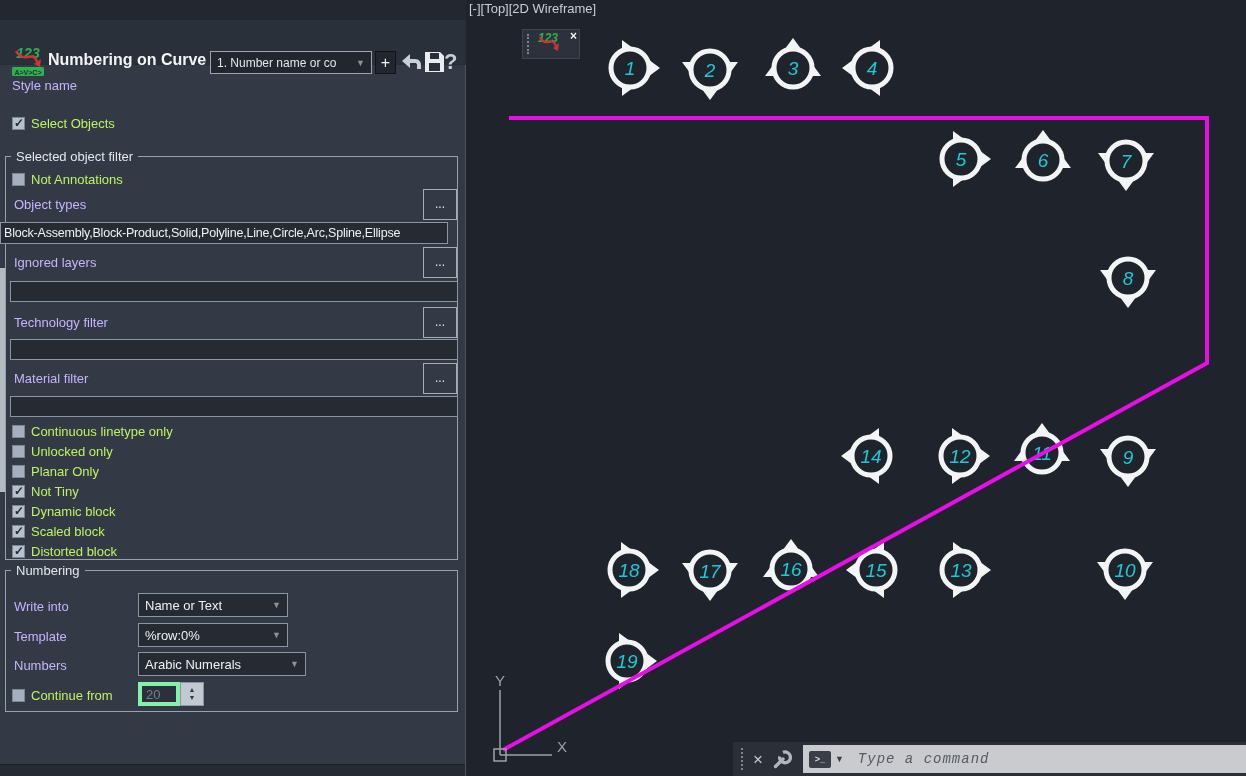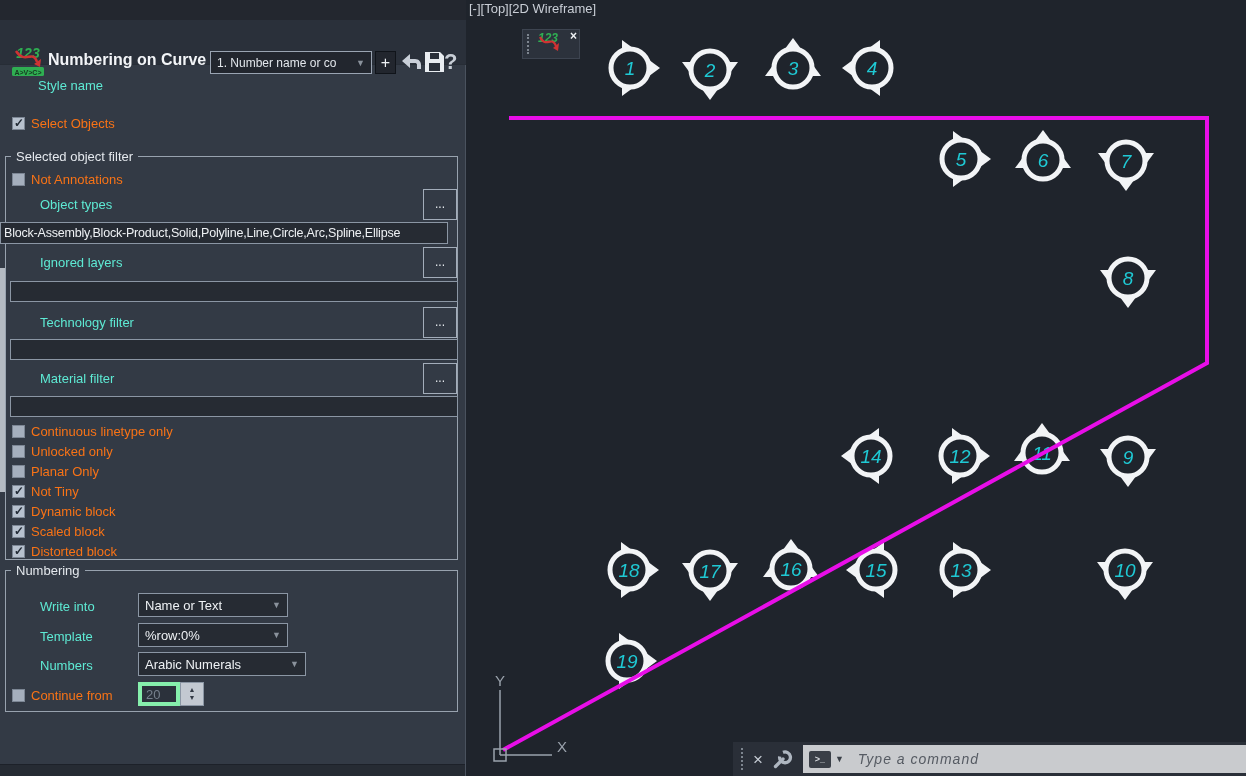--- a/index.html
+++ b/index.html
@@ -17,33 +17,33 @@
   .logo { position:absolute; left:10px; top:25px; width:36px; height:34px; }
   .preset { position:absolute; left:210px; top:31px; width:162px; height:23px;
             background:#22262e; border:1px solid #9aa4b2; color:#e2e6eb; font-size:12px;
             display:flex; align-items:center; padding:0 6px; white-space:nowrap; overflow:hidden; }
   .preset .caret { margin-left:auto; color:#8a929c; font-size:9px; }
   .btn-plus { position:absolute; left:375px; top:31px; width:21px; height:23px; background:#22262e;
               border:1px solid #10141a; color:#eef1f4; font-size:16px; text-align:center; line-height:21px; }
   .hdr-ico { position:absolute; top:30px; width:24px; height:24px; }
   .help { position:absolute; left:444px; top:29px; color:#c8ced6; font-size:22px; font-weight:bold; }
 
-  .row-label { position:absolute; font-size:13px; color:#5eead4;margin-left:26px; }
+  .row-label { position:absolute; font-size:13px; color:#c4b5fd; }
   .field { position:absolute; background:#262b33; border:1px solid #8b96a4; color:#eef1f4;
            font-size:12.5px; letter-spacing:-0.2px; display:flex; align-items:center;
            padding:0 3px; white-space:nowrap; overflow:hidden; }
   .browse { position:absolute; width:34px; height:31px; background:#333a45; border:1px solid #a3adba;
             color:#e8ecf0; font-size:12px; text-align:center; line-height:28px; }
   .cb { width:13px; height:13px; background:#a5afbd; border:1px solid #7c8694; display:inline-block;
         position:relative; flex:none; }
   .cb.on { background:#b7c1ce; }
   .cb.on::after { content:"\2713"; position:absolute; left:1px; top:-2px; color:#222a35;
                   font-size:12px; font-weight:bold; }
   .cbrow { position:absolute; display:flex; align-items:center; gap:6px; height:16px; }
-  .cbrow .cblabel { font-size:13px; color:#f97316; white-space:nowrap; }
+  .cbrow .cblabel { font-size:13px; color:#bef264; white-space:nowrap; }
   .cblist .cbrow { position:relative; margin-bottom:4px; }
   .cblist { position:absolute; }
 
   .groupbox { position:absolute; border:1px solid #98a2ae; }
   .legend { position:absolute; background:#333a45; padding:0 5px; font-size:13px; color:#e4e8ed; }
 
   .dd { position:absolute; background:#262b33; border:1px solid #8b96a4; color:#eef1f4;
         font-size:13px; display:flex; align-items:center; padding:0 6px; }
   .dd .caret { margin-left:auto; color:#8a929c; font-size:9px; }
 
@@ -70,21 +70,21 @@
   .cmdbar { position:absolute; right:0; bottom:0; width:513px; height:34px; background:#2a2f38;
             display:flex; align-items:center; }
   .cmd-grip { width:0; height:22px; border-left:2px dotted #7d858f; margin-left:8px; }
   .cmd-x { color:#c6ccd4; font-size:17px; margin-left:10px; line-height:17px; }
   .cmd-wrench { margin-left:10px; width:20px; height:20px; }
   .cmd-input { margin-left:10px; flex:1; height:28px; background:#c9cbce; display:flex;
                align-items:center; padding:0 6px; }
   .cmd-term { width:22px; height:17px; background:#3a3f47; border-radius:2px; color:#d8dbdf;
               font-size:9px; font-weight:bold; text-align:center; line-height:16px; flex:none; }
   .cmd-caret { color:#3a3f47; font-size:9px; margin-left:4px; }
-  .cmd-text { margin-left:14px; font-family:Liberation Sans, sans-serif; font-style:italic;
+  .cmd-text { margin-left:14px; font-family:Liberation Mono, monospace; font-style:italic;
               font-size:14px; color:#565b63; letter-spacing:1px; }
 </style>
 </head>
 <body>
 
 <div class="stage">
 
   <div class="panel">
     <div class="topstrip"></div>
 

